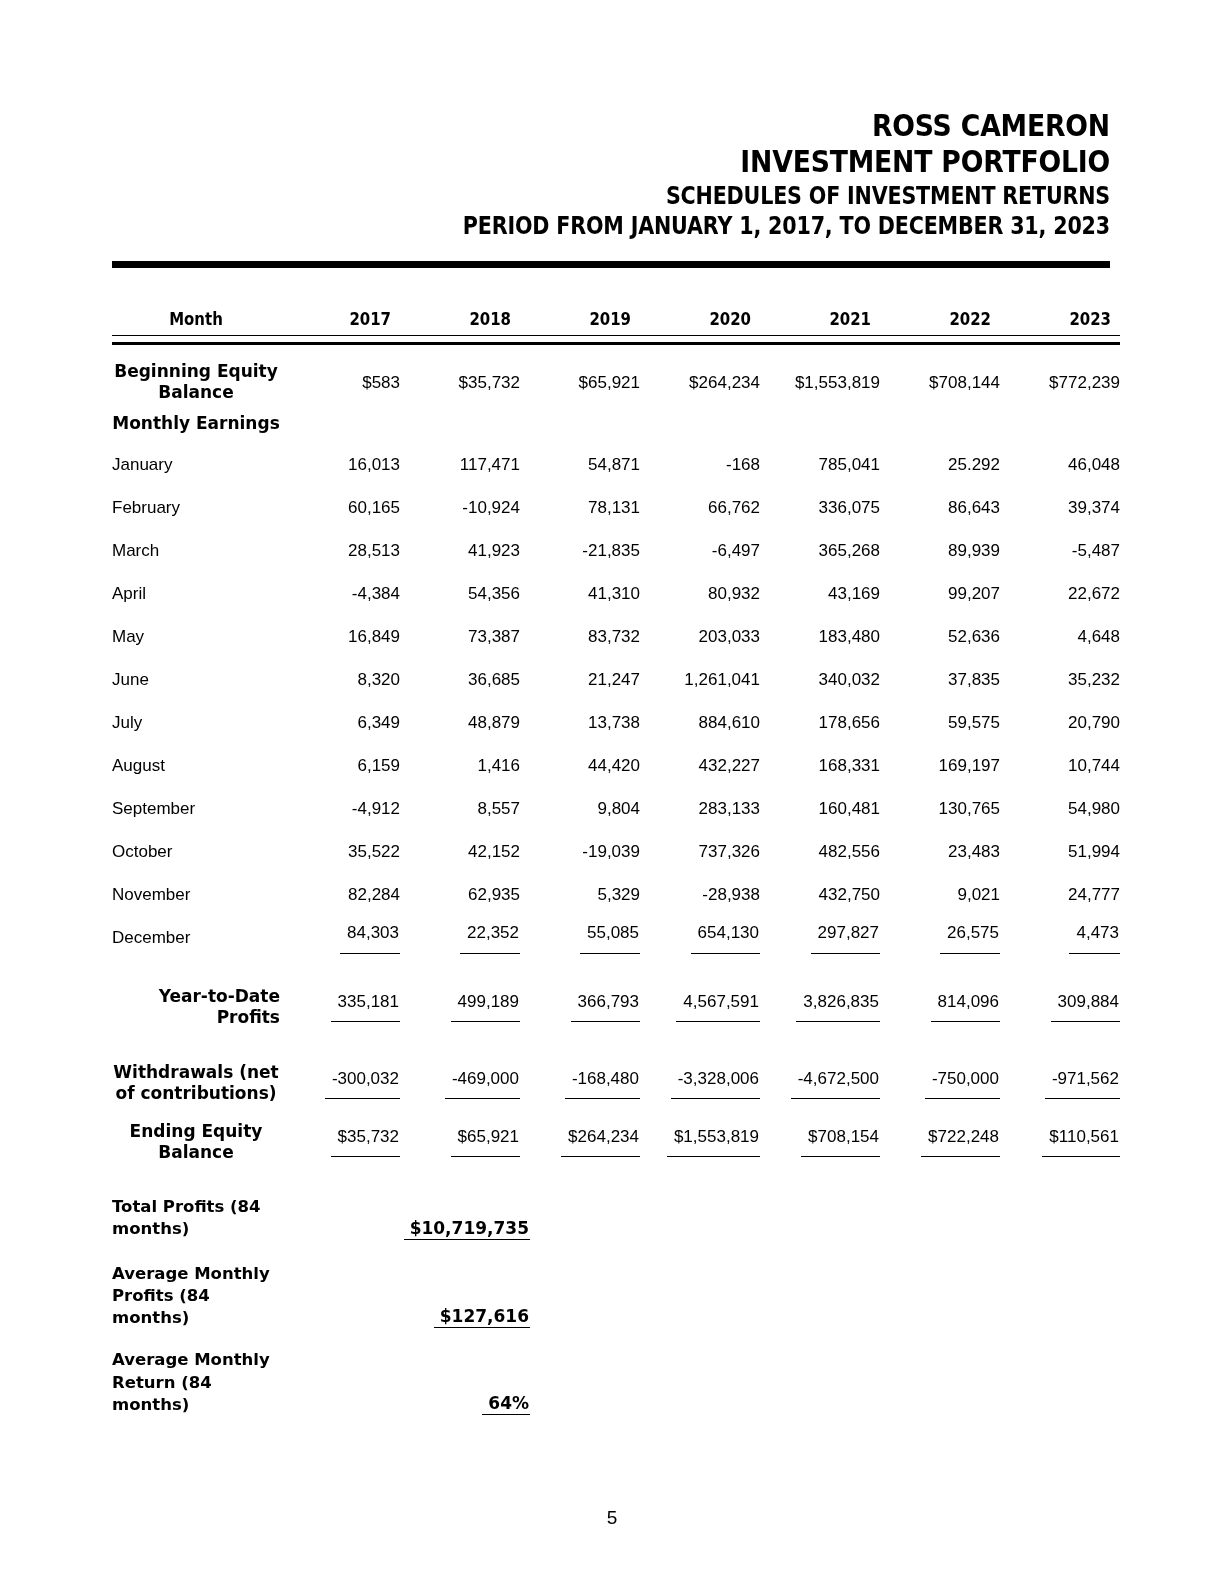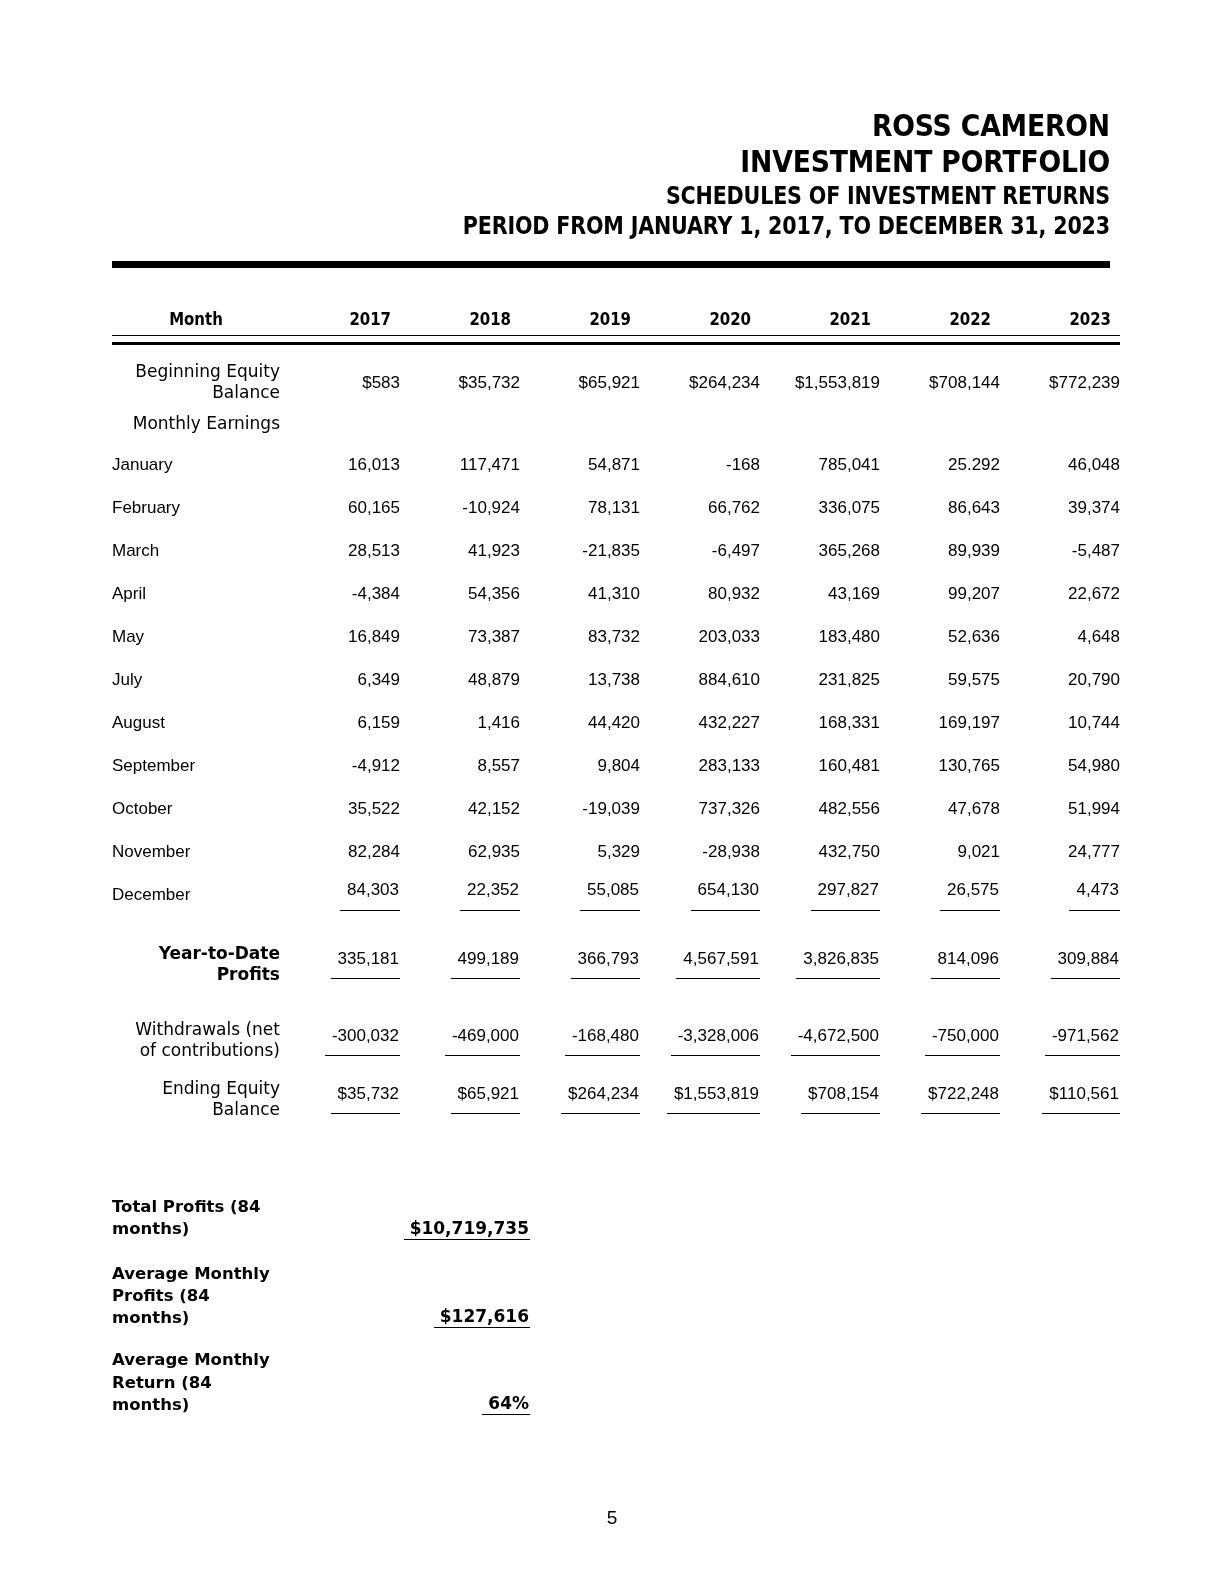--- a/index.html
+++ b/index.html
@@ -97,24 +97,24 @@
     border-bottom: 3px solid #000;
   }
 
   .spacer-sm td { height: 16px; }
   .spacer-md td { height: 26px; }
   .spacer-lg td { height: 34px; }
 
   
   td.lbl-bold {
     font-family: "DejaVu Sans", sans-serif;
-    font-weight: normal;
+    font-weight: bold;
     font-size: 16.5px;
     line-height: 1.28;
-    text-align: right;
+    text-align: center;
     padding-right: 6px;
   }
   td.lbl-bold-ctr {
     font-family: "DejaVu Sans", sans-serif;
     font-weight: bold;
     font-size: 16.5px;
     line-height: 1.28;
     text-align: right;
     padding-right: 6px;
   }
@@ -298,26 +298,36 @@
         <td class="lbl-month">May</td>
         <td class="num">16,849</td>
         <td class="num">73,387</td>
         <td class="num">83,732</td>
         <td class="num">203,033</td>
         <td class="num">183,480</td>
         <td class="num">52,636</td>
         <td class="num">4,648</td>
       </tr>
       <tr class="row-month">
+        <td class="lbl-month">June</td>
+        <td class="num">8,320</td>
+        <td class="num">36,685</td>
+        <td class="num">21,247</td>
+        <td class="num">1,261,041</td>
+        <td class="num">340,032</td>
+        <td class="num">37,835</td>
+        <td class="num">35,232</td>
+      </tr>
+      <tr class="row-month">
         <td class="lbl-month">July</td>
         <td class="num">6,349</td>
         <td class="num">48,879</td>
         <td class="num">13,738</td>
         <td class="num">884,610</td>
-        <td class="num">231,825</td>
+        <td class="num">178,656</td>
         <td class="num">59,575</td>
         <td class="num">20,790</td>
       </tr>
       <tr class="row-month">
         <td class="lbl-month">August</td>
         <td class="num">6,159</td>
         <td class="num">1,416</td>
         <td class="num">44,420</td>
         <td class="num">432,227</td>
         <td class="num">168,331</td>
@@ -334,21 +344,21 @@
         <td class="num">130,765</td>
         <td class="num">54,980</td>
       </tr>
       <tr class="row-month">
         <td class="lbl-month">October</td>
         <td class="num">35,522</td>
         <td class="num">42,152</td>
         <td class="num">-19,039</td>
         <td class="num">737,326</td>
         <td class="num">482,556</td>
-        <td class="num">47,678</td>
+        <td class="num">23,483</td>
         <td class="num">51,994</td>
       </tr>
       <tr class="row-month">
         <td class="lbl-month">November</td>
         <td class="num">82,284</td>
         <td class="num">62,935</td>
         <td class="num">5,329</td>
         <td class="num">-28,938</td>
         <td class="num">432,750</td>
         <td class="num">9,021</td>

